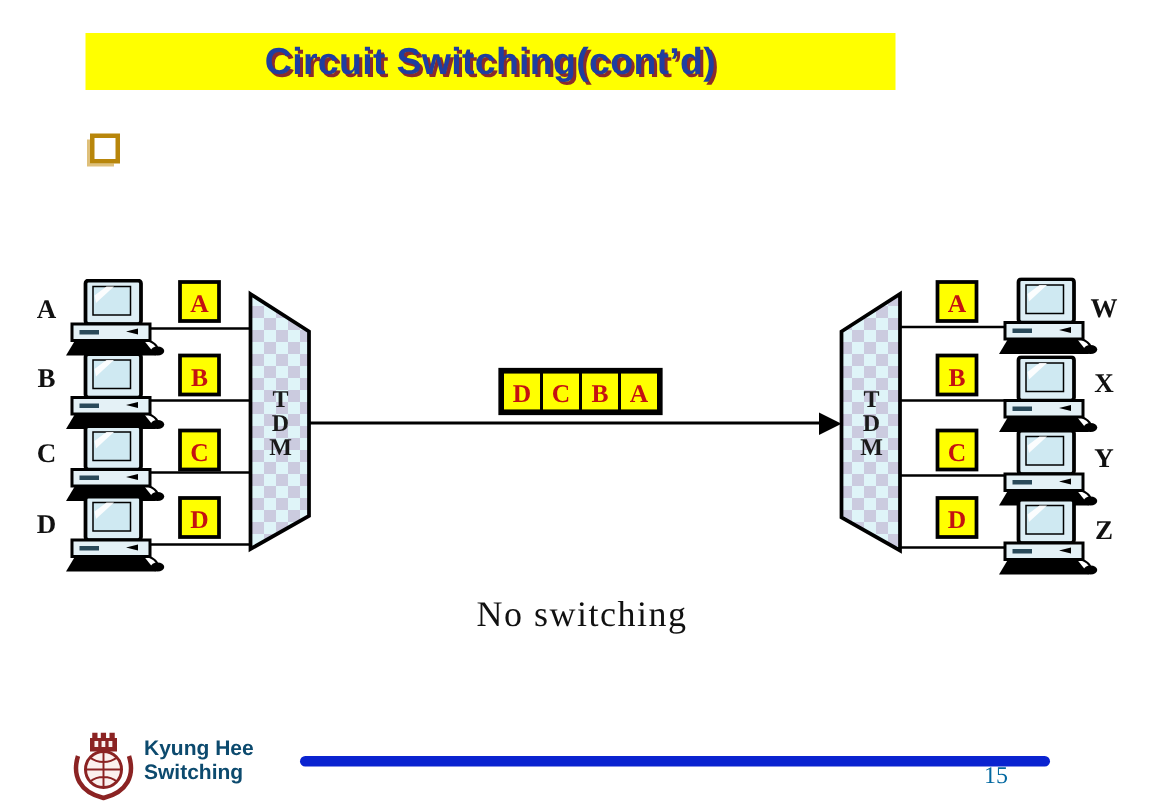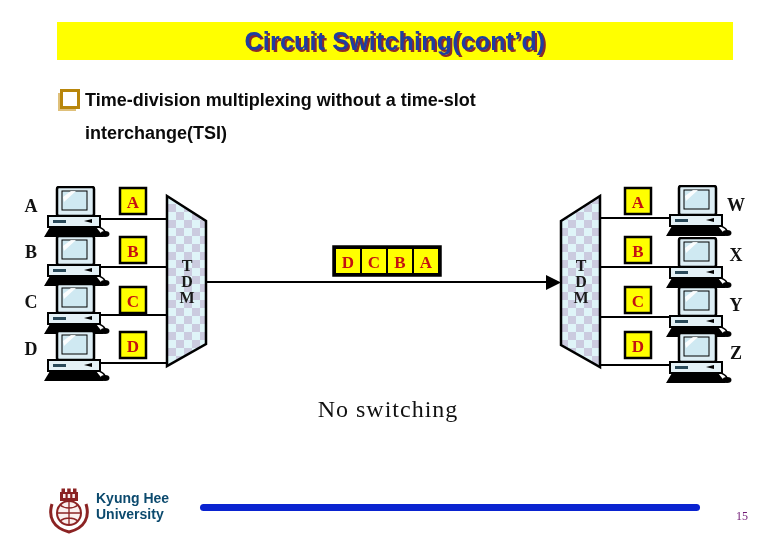--- a/index.html
+++ b/index.html
@@ -1,21 +1,21 @@
 <!DOCTYPE html>
 <html><head>
 <meta charset="utf-8">
 <style>
   html,body{margin:0;padding:0;background:#fff;}
   body{width:780px;height:540px;position:relative;overflow:hidden;
        font-family:"Liberation Sans",sans-serif;}
   .slide{position:absolute;inset:0;background:#ffffff;}
 
   
-  .title-bar{position:absolute;left:57px;top:22px;width:676px;height:38px;
+  .title-bar{position:absolute;left:57px;top:22px;width:540px;height:38px;
     background:#FFFF00;display:flex;align-items:center;justify-content:center;}
   .title-text{font-size:25px;font-weight:bold;color:#1E3EA0;
     text-shadow:2px 2px 0 #8B2B2B;letter-spacing:0.2px;}
 
   
   .bullet-icon{position:absolute;left:60px;top:89px;width:14px;height:14px;
     border:3px solid #B8860B;background:#fff;
     box-shadow:-3px 3px 0 -1px #DFC07A;}
   .bullet-lines{position:absolute;left:85px;top:84px;width:620px;
     font-size:18px;font-weight:bold;color:#0b0b0b;line-height:33px;}
@@ -27,37 +27,33 @@
   .slot-letter{font-family:"Liberation Serif",serif;font-size:17px;font-weight:bold;fill:#C41111;}
   .tdm-letter{font-family:"Liberation Serif",serif;font-size:16px;font-weight:600;fill:#1a1a1a;}
   .caption-text{font-family:"Liberation Serif",serif;font-size:24px;fill:#111;letter-spacing:1px;}
 
   
   .footer-logo{position:absolute;left:44px;top:487px;}
   .footer-name{position:absolute;left:96px;top:490px;color:#0c4a6e;
     font-size:14px;font-weight:bold;line-height:16px;}
   .footer-bar{position:absolute;left:200px;top:504px;width:500px;height:7px;
     background:#0A23D0;border-radius:4px;}
-  .page-number{position:absolute;left:736px;top:509px;
-    font-family:"Liberation Serif",serif;font-size:12px;color:#701a75;}
+  .page-number{position:absolute;left:656px;top:509px;
+    font-family:"Liberation Serif",serif;font-size:16px;color:#0369a1;}
 </style>
 </head>
 <body>
 
 <div class="slide">
 
   <div class="title-bar">
     <span class="title-text">Circuit Switching(cont’d)</span>
   </div>
 
   <span class="bullet-icon"></span>
-  <div class="bullet-lines">
-    <div>Time-division multiplexing without a time-slot</div>
-    <div>interchange(TSI)</div>
-  </div>
 
   <svg class="diagram" viewBox="0 0 780 260">
     <defs>
       <pattern id="chk" width="16" height="16" patternUnits="userSpaceOnUse">
         <rect width="16" height="16" fill="#DFF4F8"></rect>
         <rect width="8" height="8" fill="#CBCBDF"></rect>
         <rect x="8" y="8" width="8" height="8" fill="#CBCBDF"></rect>
       </pattern>
       <symbol id="pc" viewBox="0 0 66 54">
         <rect x="13" y="1" width="37" height="29" rx="2" fill="#DDEEF5" stroke="#000" stroke-width="2.5"></rect>
@@ -167,18 +163,18 @@
     <rect x="15" y="5" width="18" height="9" fill="#8B2323"></rect>
     <rect x="16.5" y="1.5" width="3.5" height="4" fill="#8B2323"></rect>
     <rect x="22.2" y="1.5" width="3.5" height="4" fill="#8B2323"></rect>
     <rect x="28" y="1.5" width="3.5" height="4" fill="#8B2323"></rect>
     <rect x="18" y="7" width="2.5" height="4" fill="#FBF0EE"></rect>
     <rect x="22.7" y="7" width="2.5" height="4" fill="#FBF0EE"></rect>
     <rect x="27.4" y="7" width="2.5" height="4" fill="#FBF0EE"></rect>
   </svg>
   <div class="footer-name">
     <div>Kyung Hee</div>
-    <div>University</div>
+    <div>Switching</div>
   </div>
   <div class="footer-bar"></div>
   <div class="page-number">15</div>
 
 </div>
 
 </body></html>

